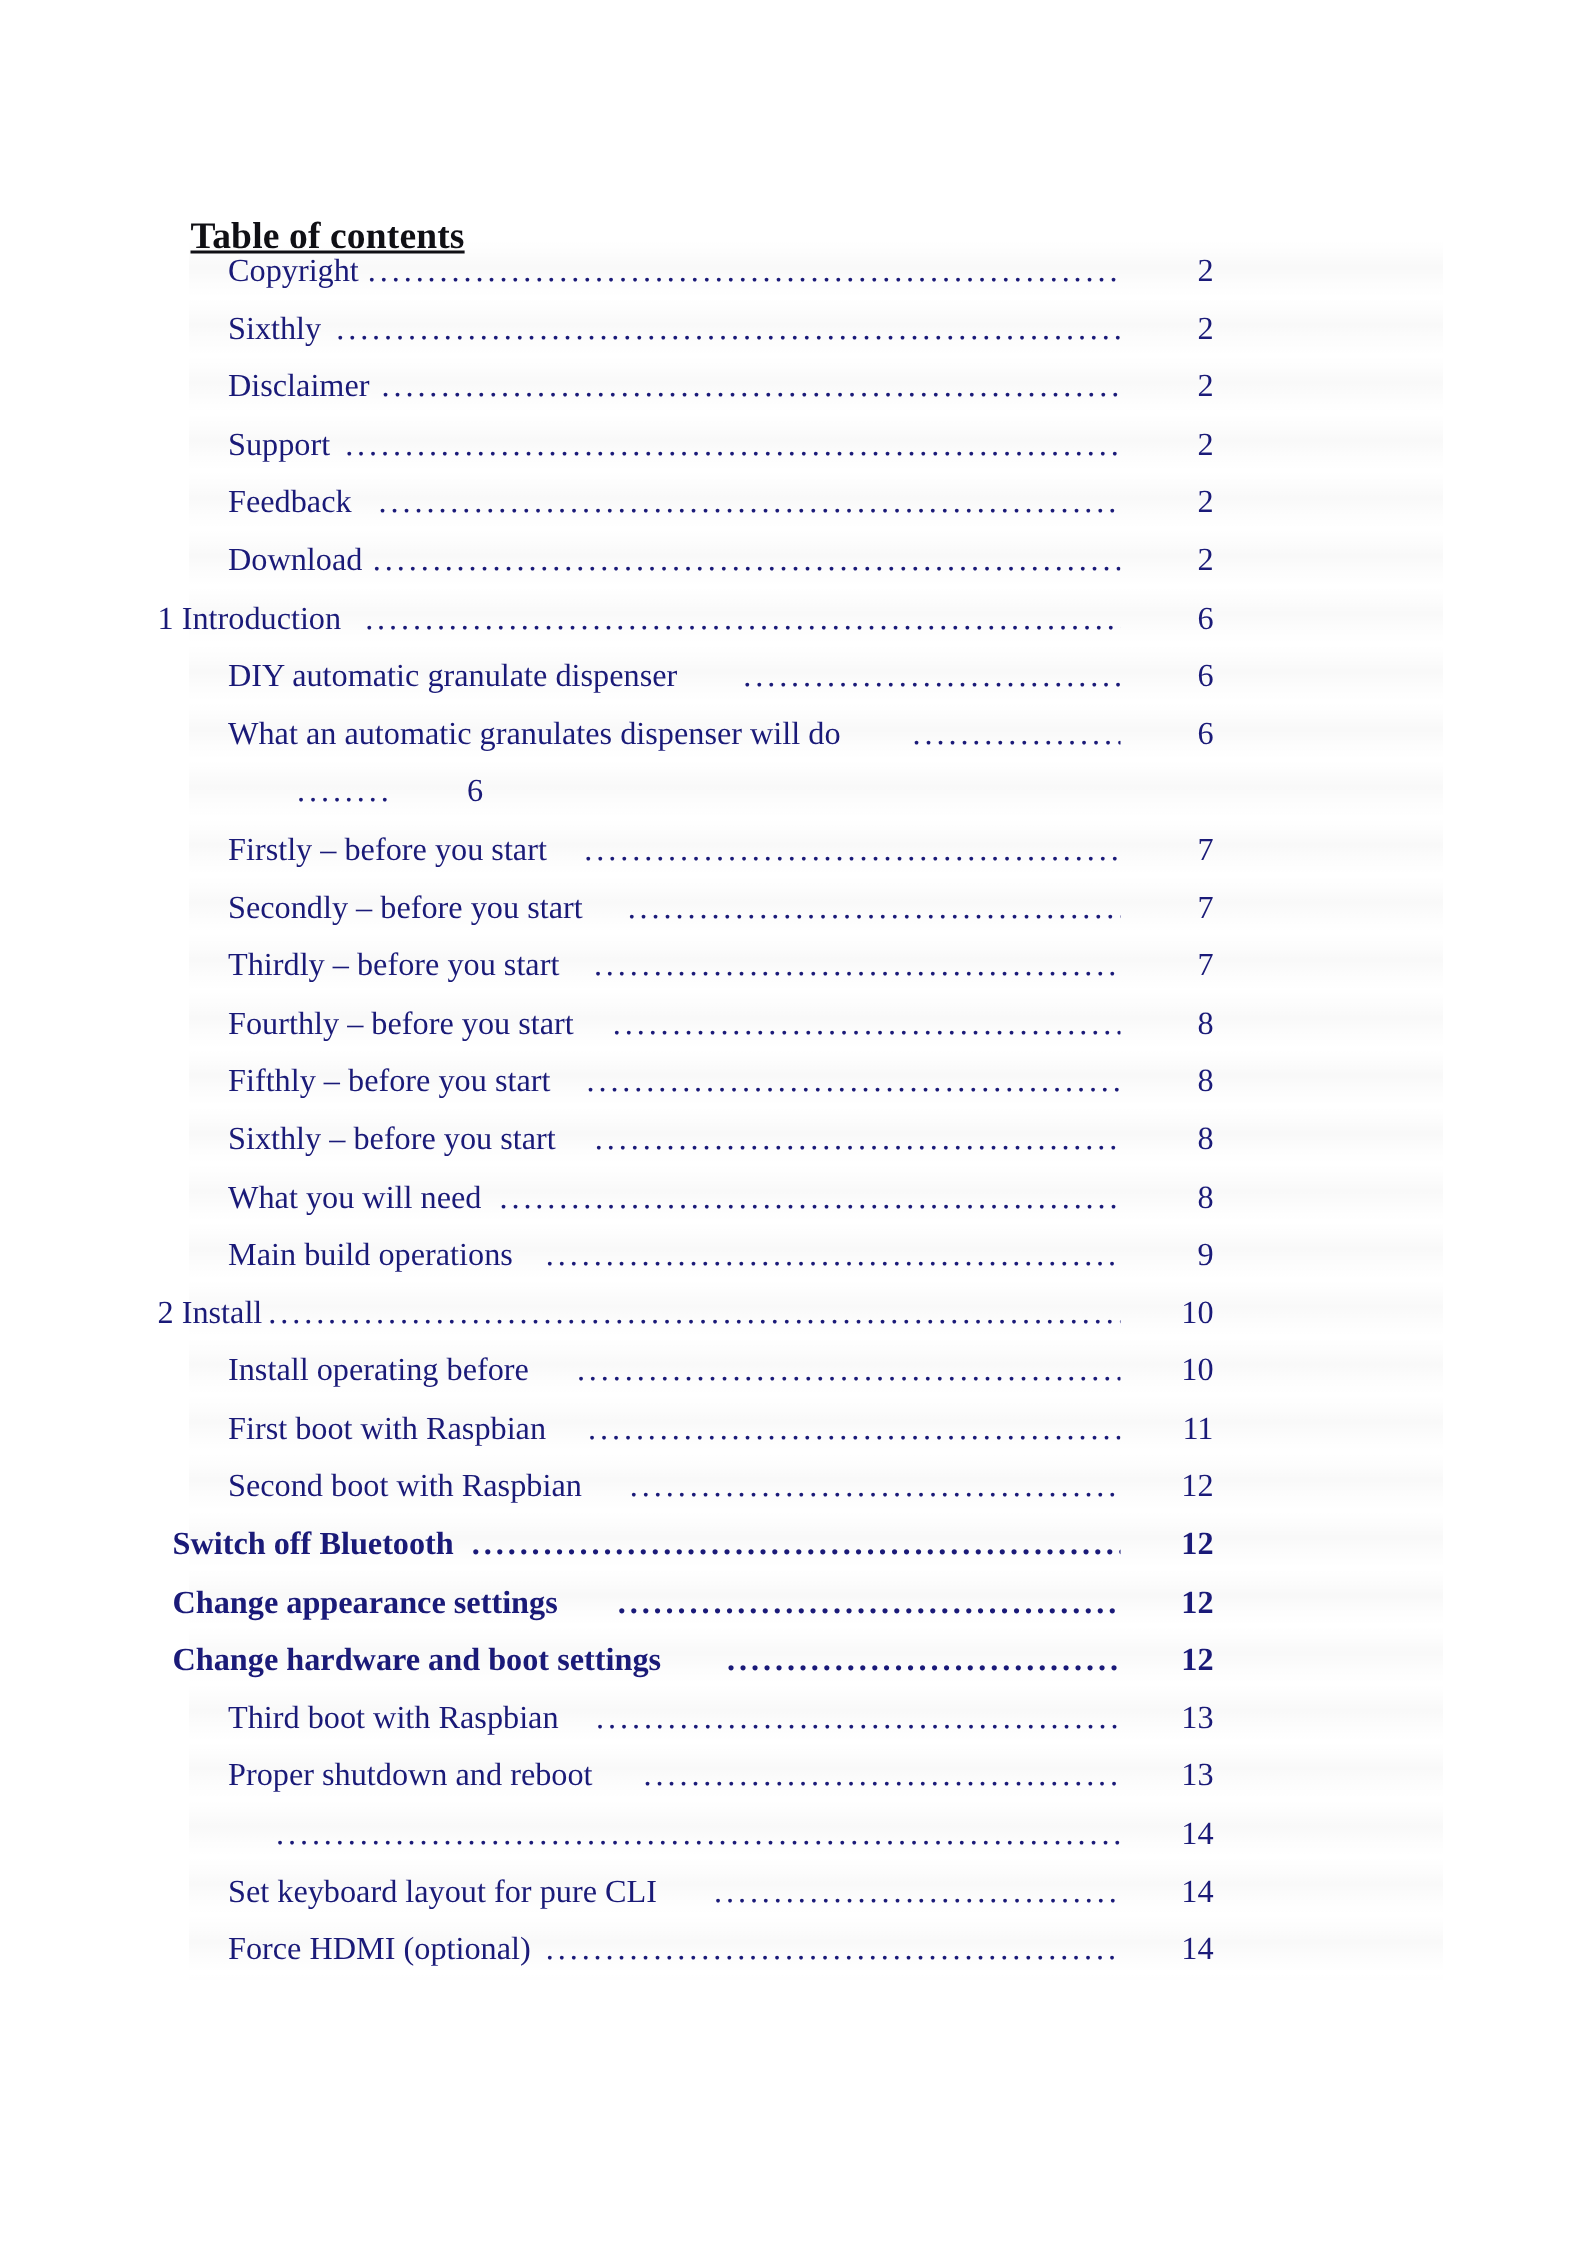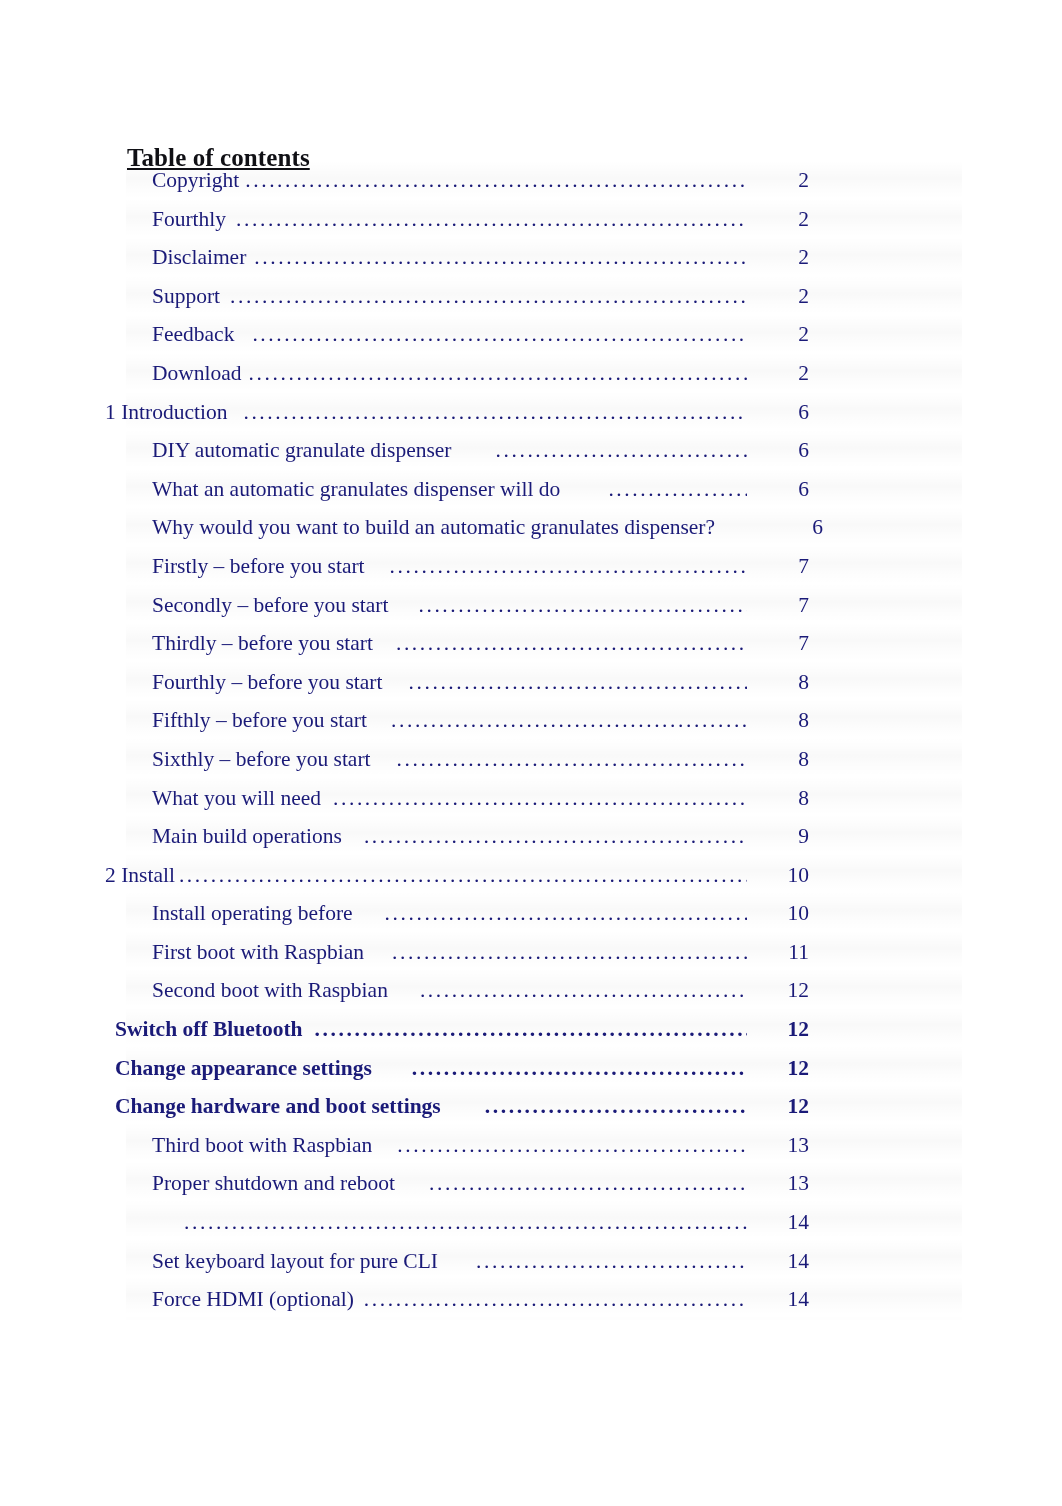--- a/index.html
+++ b/index.html
@@ -130,21 +130,21 @@
   <h1 class="toc-title">Table of contents</h1>
 
   <div class="toc" id="toc-list">
       <div class="toc-row lvl2">
         <span class="toc-label">Copyright</span>
         <span class="toc-gap" style="width: 6px;"></span>
         <span class="toc-leader"></span>
         <span class="toc-page">2</span>
       </div>
       <div class="toc-row lvl2">
-        <span class="toc-label">Fourthly</span>
+        <span class="toc-label">Sixthly</span>
         <span class="toc-gap" style="width: 10px;"></span>
         <span class="toc-leader"></span>
         <span class="toc-page">2</span>
       </div>
       <div class="toc-row lvl2">
         <span class="toc-label">Disclaimer</span>
         <span class="toc-gap" style="width: 8px;"></span>
         <span class="toc-leader"></span>
         <span class="toc-page">2</span>
       </div>
@@ -178,21 +178,20 @@
         <span class="toc-leader"></span>
         <span class="toc-page">6</span>
       </div>
       <div class="toc-row lvl2">
         <span class="toc-label">What an automatic granulates dispenser will do</span>
         <span class="toc-gap" style="width: 48px;"></span>
         <span class="toc-leader"></span>
         <span class="toc-page">6</span>
       </div>
       <div class="toc-row lvl2 leader-xshort">
-        <span class="toc-label">Why would you want to build an automatic granulates dispenser?</span>
         <span class="toc-gap" style="width: 46px;"></span>
         <span class="toc-leader"></span>
         <span class="toc-page">6</span>
       </div>
       <div class="toc-row lvl2">
         <span class="toc-label">Firstly – before you start</span>
         <span class="toc-gap" style="width: 25px;"></span>
         <span class="toc-leader"></span>
         <span class="toc-page">7</span>
       </div>

